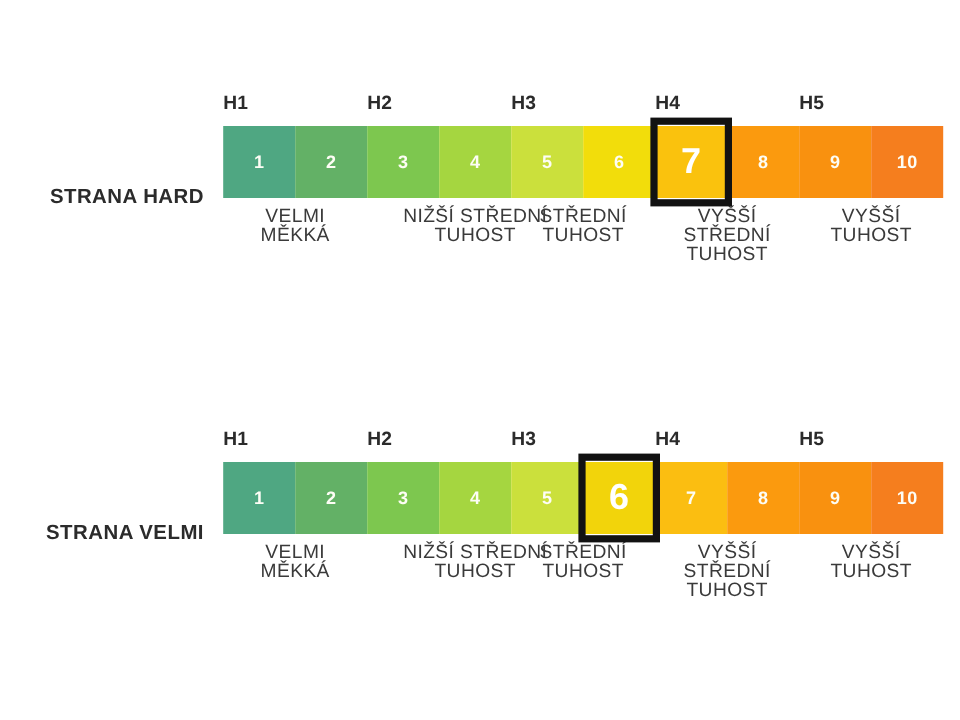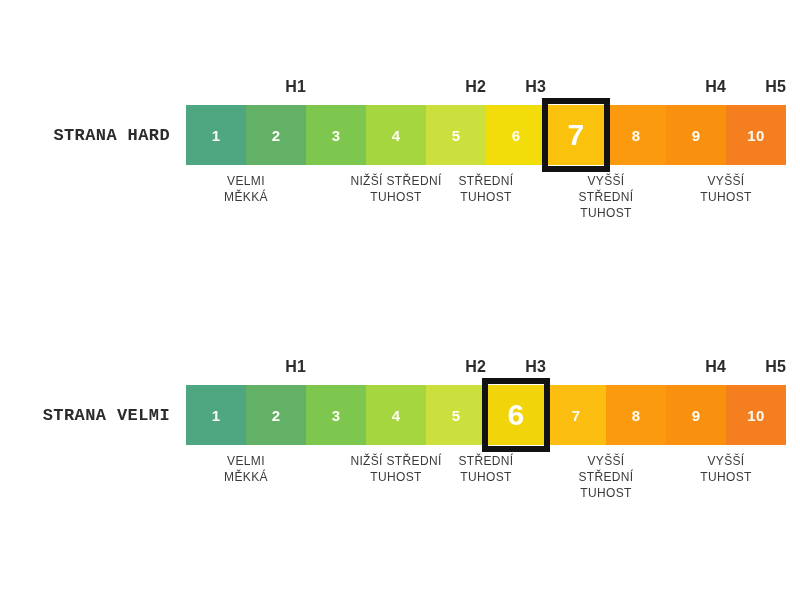--- a/index.html
+++ b/index.html
@@ -28,40 +28,41 @@
 
   .row-title {
     position: absolute;
     left: 0;
     width: 170px;
     text-align: right;
     font-size: 17px;
     font-weight: 700;
     letter-spacing: 0.4px;
     color: #2b2b2b;
-    font-family: Liberation Mono, monospace;
+    font-family: Liberation Sans, sans-serif;
+    margin-top: 28px;
   }
   .scale-block.hard .row-title { top: 48px; }
   .scale-block.soft .row-title { top: 48px; }
 
   
   .group-row {
     position: absolute;
     left: 186px;
     top: 0px;
     width: 600px;
     height: 26px;
   }
   .group-label {
     position: absolute;
     top: 0;
     font-size: 16px;
     font-weight: 700;
     color: #2b2b2b;
-    text-align: right;
+    text-align: left;
     letter-spacing: 0.2px;
   }
 
   
   .bar {
     position: absolute;
     left: 186px;
     top: 27px;
     width: 600px;
     height: 60px;
@@ -107,21 +108,21 @@
   .caption-row {
     position: absolute;
     left: 186px;
     top: 95px;
     width: 600px;
     height: 62px;
   }
   .caption {
     position: absolute;
     top: 0;
-    font-size: 12px;
+    font-size: 16px;
     line-height: 16px;
     color: #3a3a3a;
     text-align: center;
     letter-spacing: 0.35px;
     white-space: pre-line;
   }
 </style>
 </head>
 <body>
 

